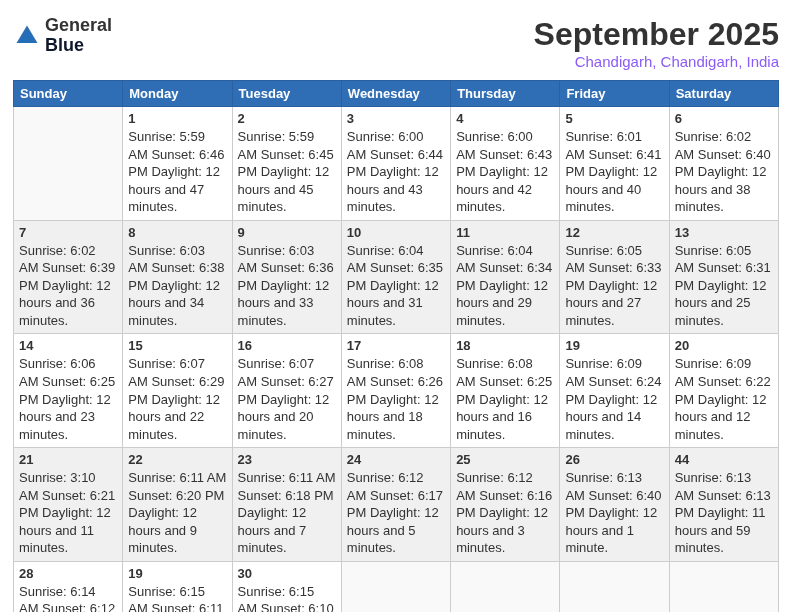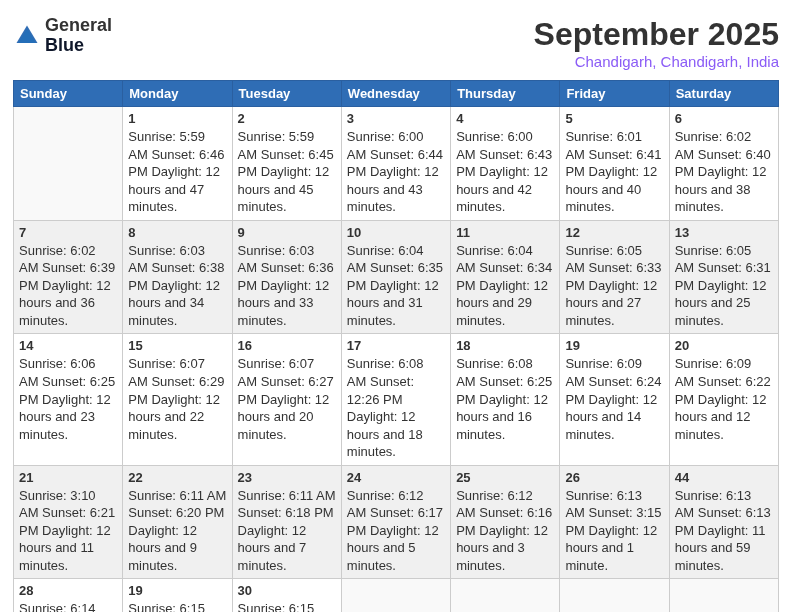--- a/index.html
+++ b/index.html
@@ -242,21 +242,21 @@
           <td>
             <span class="day-num">16</span>
             <div class="day-info">Sunrise: 6:07 AM
 Sunset: 6:27 PM
 Daylight: 12 hours
 and 20 minutes.</div>
           </td>
           <td>
             <span class="day-num">17</span>
             <div class="day-info">Sunrise: 6:08 AM
-Sunset: 12:26 PM
+Sunset: 6:26 PM
 Daylight: 12 hours
 and 18 minutes.</div>
           </td>
           <td>
             <span class="day-num">18</span>
             <div class="day-info">Sunrise: 6:08 AM
 Sunset: 6:25 PM
 Daylight: 12 hours
 and 16 minutes.</div>
           </td>
@@ -307,21 +307,21 @@
           <td>
             <span class="day-num">25</span>
             <div class="day-info">Sunrise: 6:12 AM
 Sunset: 6:16 PM
 Daylight: 12 hours
 and 3 minutes.</div>
           </td>
           <td>
             <span class="day-num">26</span>
             <div class="day-info">Sunrise: 6:13 AM
-Sunset: 3:15 PM
+Sunset: 6:40 PM
 Daylight: 12 hours
 and 1 minute.</div>
           </td>
           <td>
             <span class="day-num">44</span>
             <div class="day-info">Sunrise: 6:13 AM
 Sunset: 6:13 PM
 Daylight: 11 hours
 and 59 minutes.</div>
           </td>

